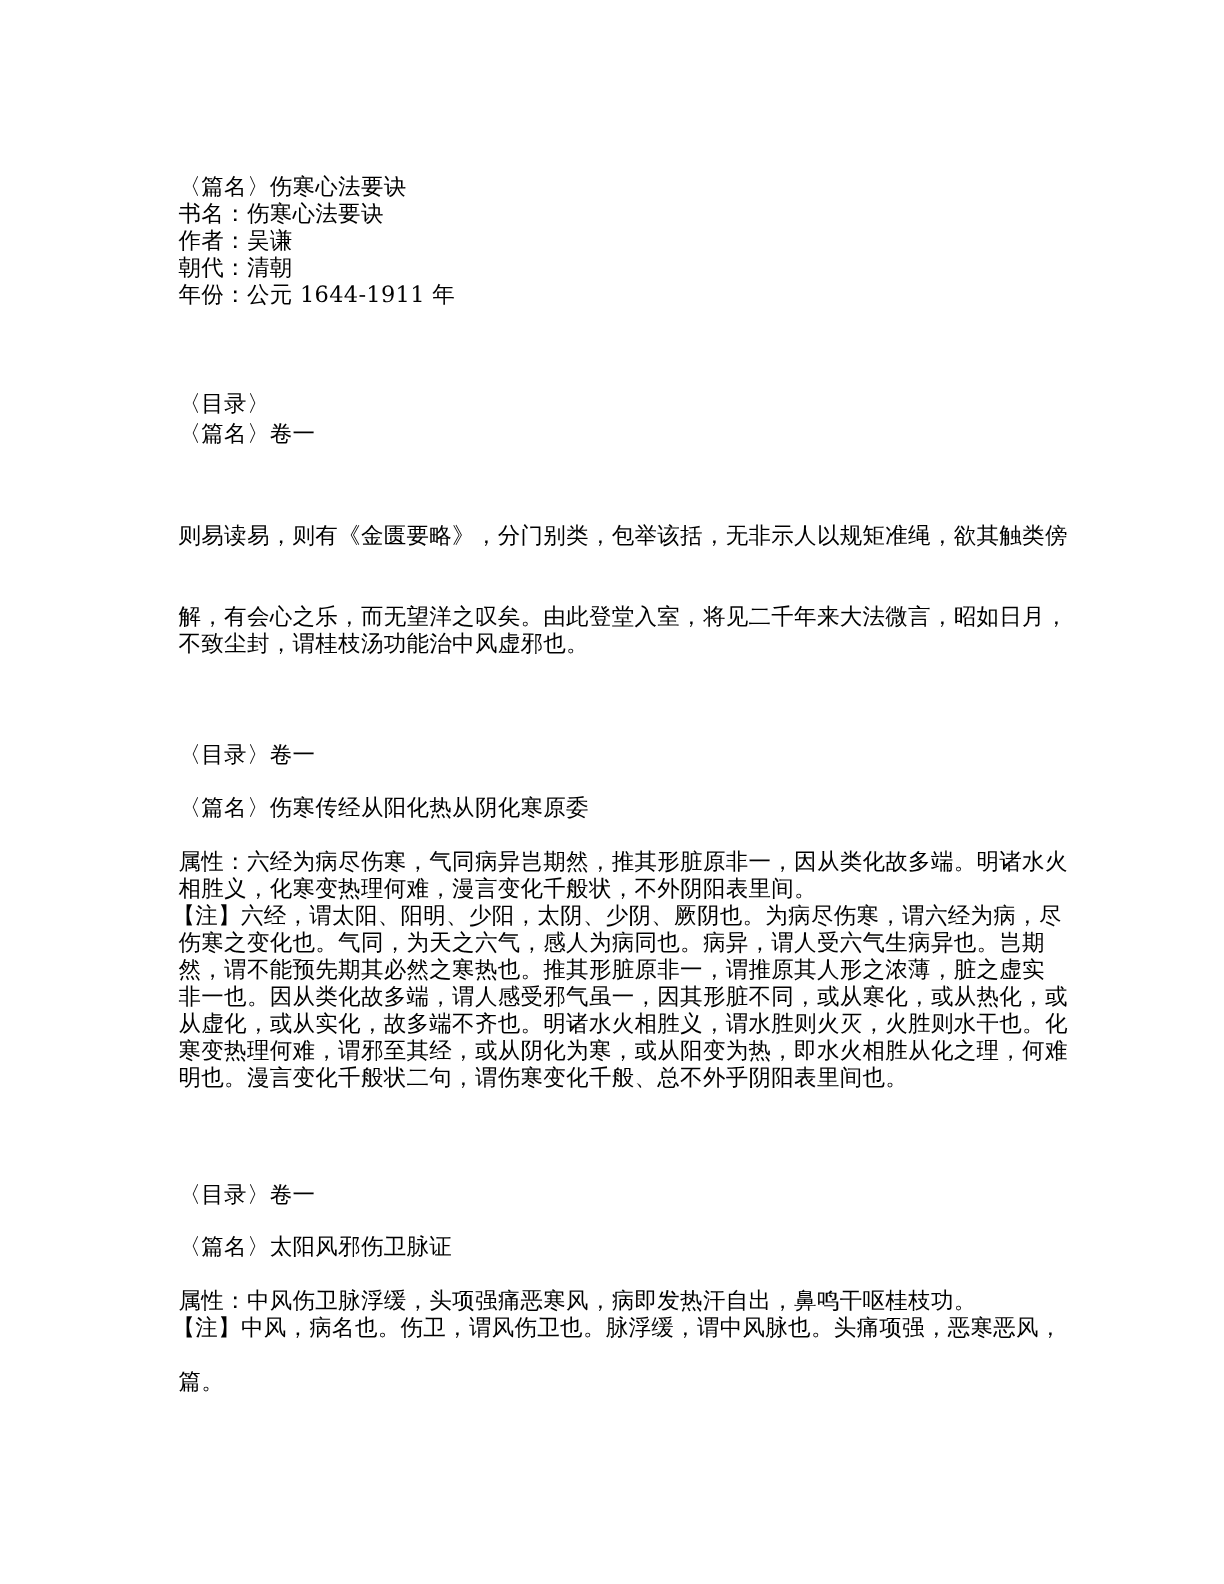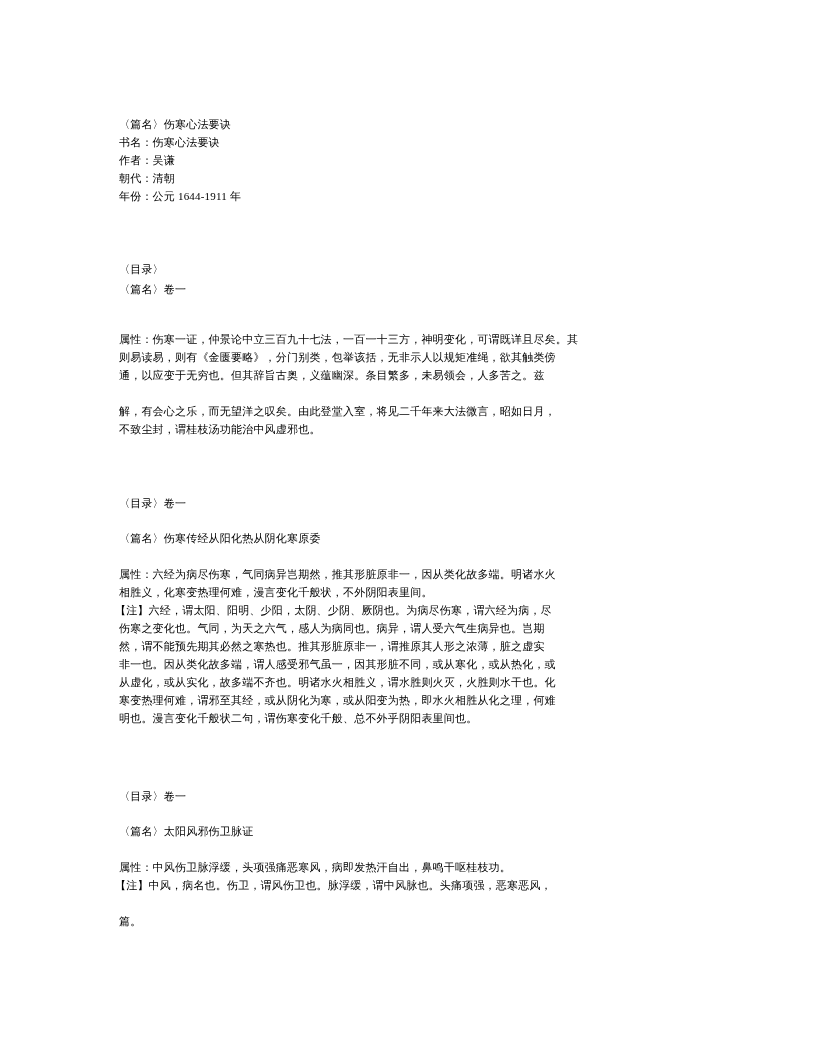--- a/index.html
+++ b/index.html
@@ -18,46 +18,43 @@
   .page {
     position: absolute;
     left: 0;
     top: 0;
     width: 816px;
     height: 1056px;
   }
   .line {
     position: absolute;
     left: 119px;
-    font-size: 11px;
+    font-size: 15px;
     line-height: 18px;
     white-space: nowrap;
     letter-spacing: 0.2px;
-    font-family: Liberation Serif, serif;
   }
   .line.note {
     left: 115px;
   }
 </style>
 </head>
 <body>
 
 <div class="page">
 
   <div class="line" style="top:115px">〈篇名〉伤寒心法要诀</div>
   <div class="line" style="top:133px">书名：伤寒心法要诀</div>
   <div class="line" style="top:151px">作者：吴谦</div>
   <div class="line" style="top:169px">朝代：清朝</div>
   <div class="line" style="top:187px">年份：公元 1644-1911 年</div>
 
   <div class="line" style="top:260px">〈目录〉</div>
   <div class="line" style="top:280px">〈篇名〉卷一</div>
-  <div class="line" style="top:330px">属性：伤寒一证，仲景论中立三百九十七法，一百一十三方，神明变化，可谓既详且尽矣。其</div>
   <div class="line" style="top:348px">则易读易，则有《金匮要略》，分门别类，包举该括，无非示人以规矩准绳，欲其触类傍</div>
-  <div class="line" style="top:366px">通，以应变于无穷也。但其辞旨古奥，义蕴幽深。条目繁多，未易领会，人多苦之。兹</div>
   <div class="line" style="top:402px">解，有会心之乐，而无望洋之叹矣。由此登堂入室，将见二千年来大法微言，昭如日月，</div>
   <div class="line" style="top:420px">不致尘封，谓桂枝汤功能治中风虚邪也。</div>
 
   <div class="line" style="top:494px">〈目录〉卷一</div>
   <div class="line" style="top:565px">属性：六经为病尽伤寒，气同病异岂期然，推其形脏原非一，因从类化故多端。明诸水火</div>
   <div class="line" style="top:529px">〈篇名〉伤寒传经从阳化热从阴化寒原委</div>
   <div class="line" style="top:583px">相胜义，化寒变热理何难，漫言变化千般状，不外阴阳表里间。</div>
   <div class="line note" style="top:601px">【注】六经，谓太阳、阳明、少阳，太阴、少阴、厥阴也。为病尽伤寒，谓六经为病，尽</div>
   <div class="line" style="top:619px">伤寒之变化也。气同，为天之六气，感人为病同也。病异，谓人受六气生病异也。岂期</div>
   <div class="line" style="top:637px">然，谓不能预先期其必然之寒热也。推其形脏原非一，谓推原其人形之浓薄，脏之虚实</div>

